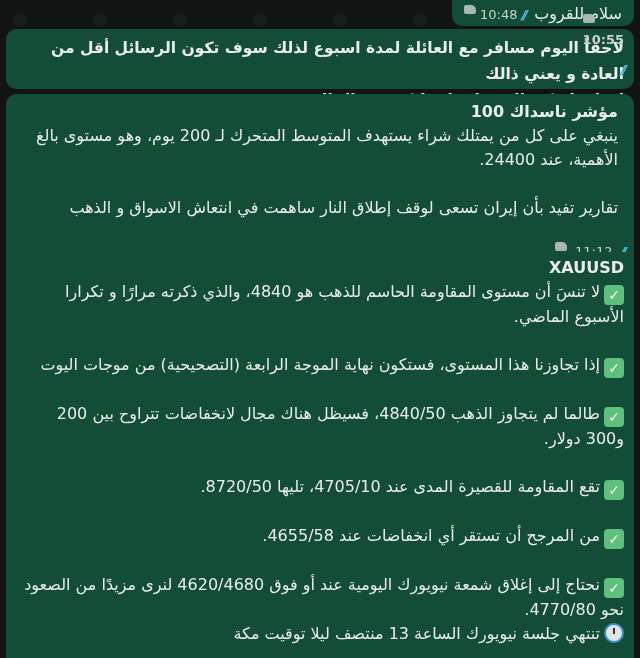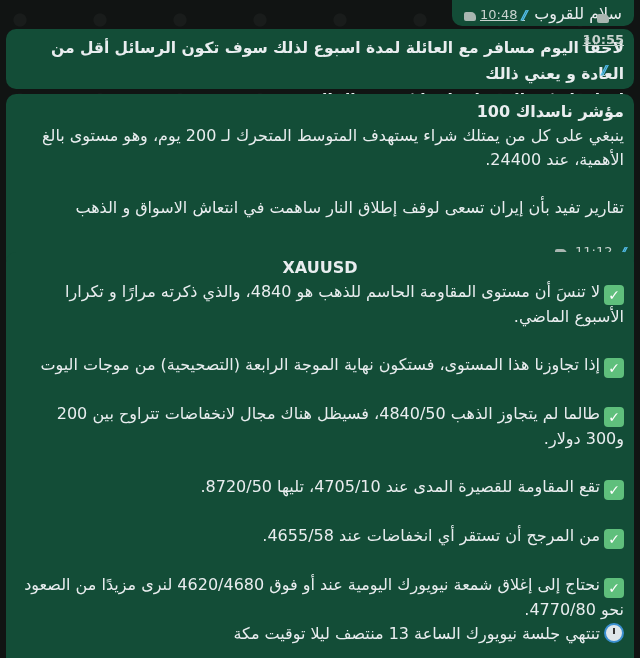--- a/index.html
+++ b/index.html
@@ -22,37 +22,37 @@
       background: #134d37;
       color: #e9edef;
       border-radius: 10px;
       direction: rtl;
       text-align: right;
       font-size: 16px;
       line-height: 24px;
     }
     .b1 { left: 452px; top: -12px; width: 182px; height: 38px; padding: 14px 12px 0 12px; }
     .b2 { left: 6px; top: 29px; width: 628px; height: 60px; padding: 6px 10px 0 10px; font-weight: bold; font-size: 15.5px; line-height: 26px; }
-    .b3 { left: 6px; top: 94px; width: 628px; height: 176px; padding: 6px 10px 0 10px; }
+    .b3 { left: 6px; top: 94px; width: 628px; height: 176px; padding: 6px 16px 0 10px; }
     .b4 { left: 6px; top: 252px; width: 628px; height: 420px; padding: 4px 10px 0 10px; }
     .meta {
       position: absolute; right: 10px; direction: ltr;
-      display: flex; align-items: center; gap: 4px;
-      font-size: 13px; color: #c9d3cf; text-decoration: underline;
+      display: flex; gap: 4px;
+      font-size: 13px; color: #c9d3cf;
     }
     .meta .vol { width: 12px; height: 11px; position: relative; }
     .meta .vol::before {
       content: ""; position: absolute; left: 0; top: 2px; width: 12px; height: 9px;
       background: #a9b6b1; border-radius: 2px 5px 2px 2px;
     }
     .meta .check { color: #53bdeb; font-size: 13px; font-style: italic; letter-spacing: -3px; font-weight: bold; }
     .b1 .meta { position: static; display: inline-flex; float: left; margin-top: 1px; }
     .b1-text { float: right; font-size: 16px; text-align: center; }
     .title { font-weight: bold; font-size: 16px; }
-    .title.ltr { direction: ltr; text-align: center; }
+    .title.ltr { direction: ltr; text-align: right; }
     p { margin: 0; }
     .gap { height: 24px; }
     .chk {
       display: inline-block; width: 20px; height: 20px; border-radius: 4px;
       background: #5fbf7c; color: #fff; font-size: 14px; line-height: 20px;
       text-align: center; font-weight: bold; vertical-align: -3px; margin-left: 4px;
     }
     .alarm { display: inline-block; width: 20px; height: 20px; border-radius: 50%;
       background: #dfe6ea; border: 2px solid #3b8fd0; vertical-align: -4px; margin-left: 4px; position: relative; }
     .alarm::after { content: ""; position: absolute; left: 7px; top: 3px; width: 2px; height: 6px; background: #333; }

